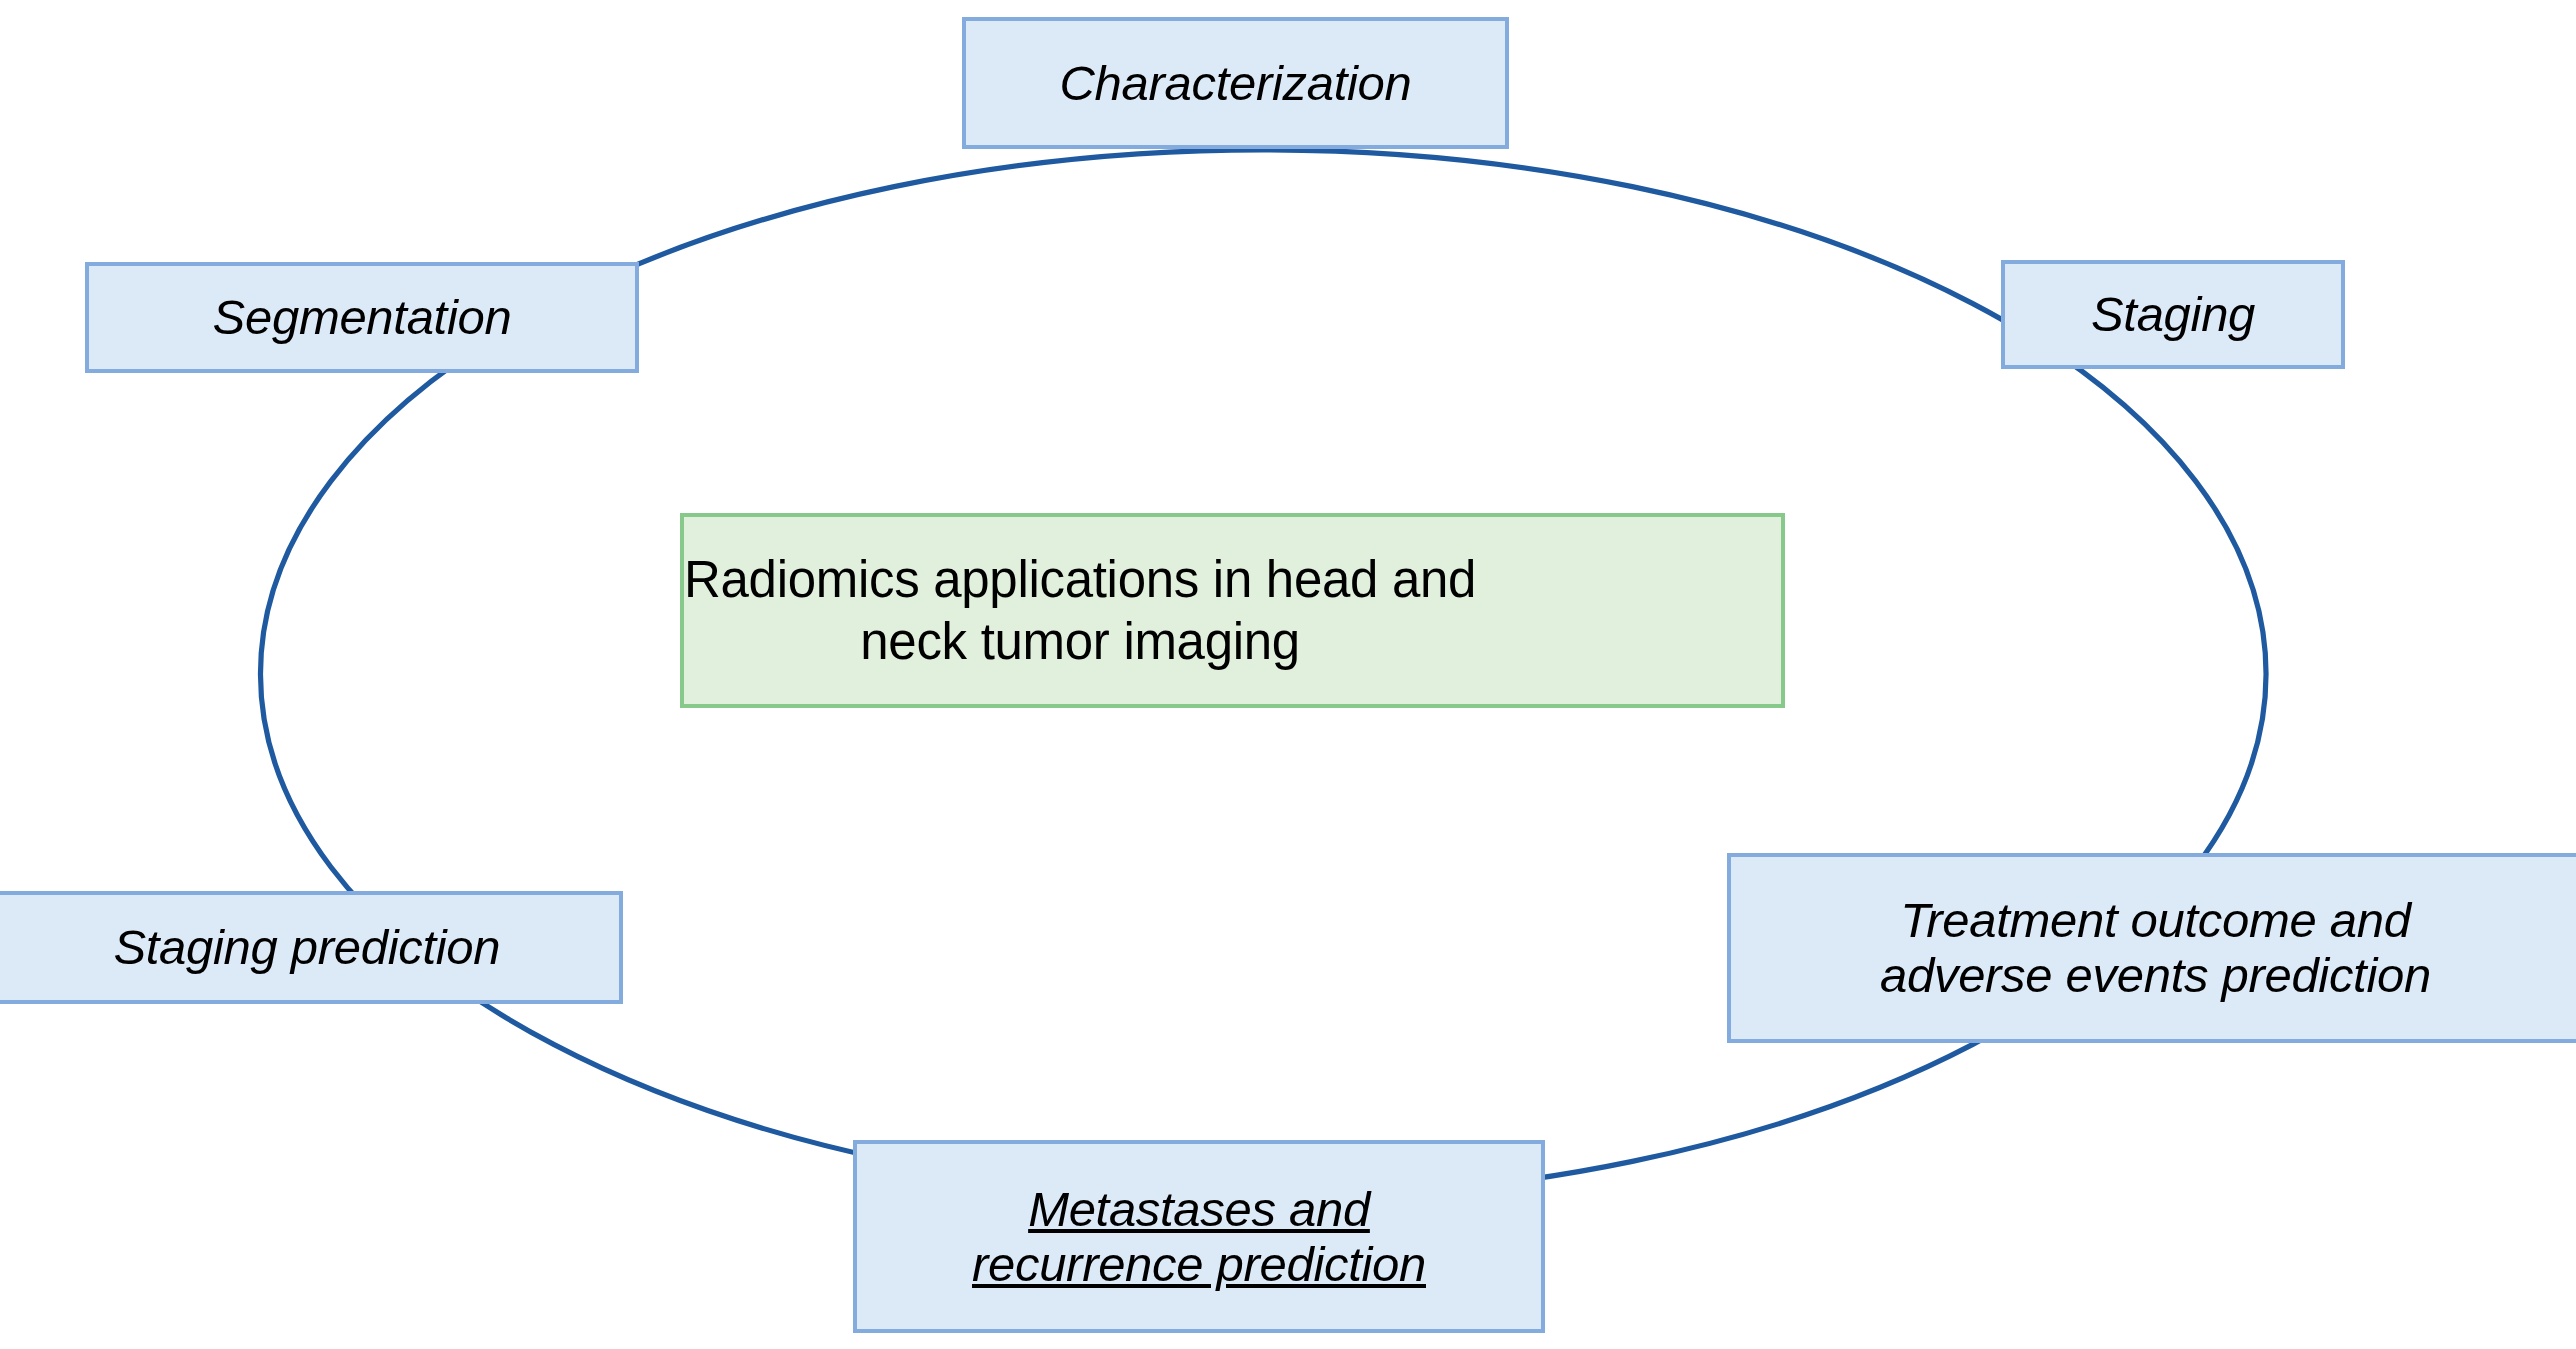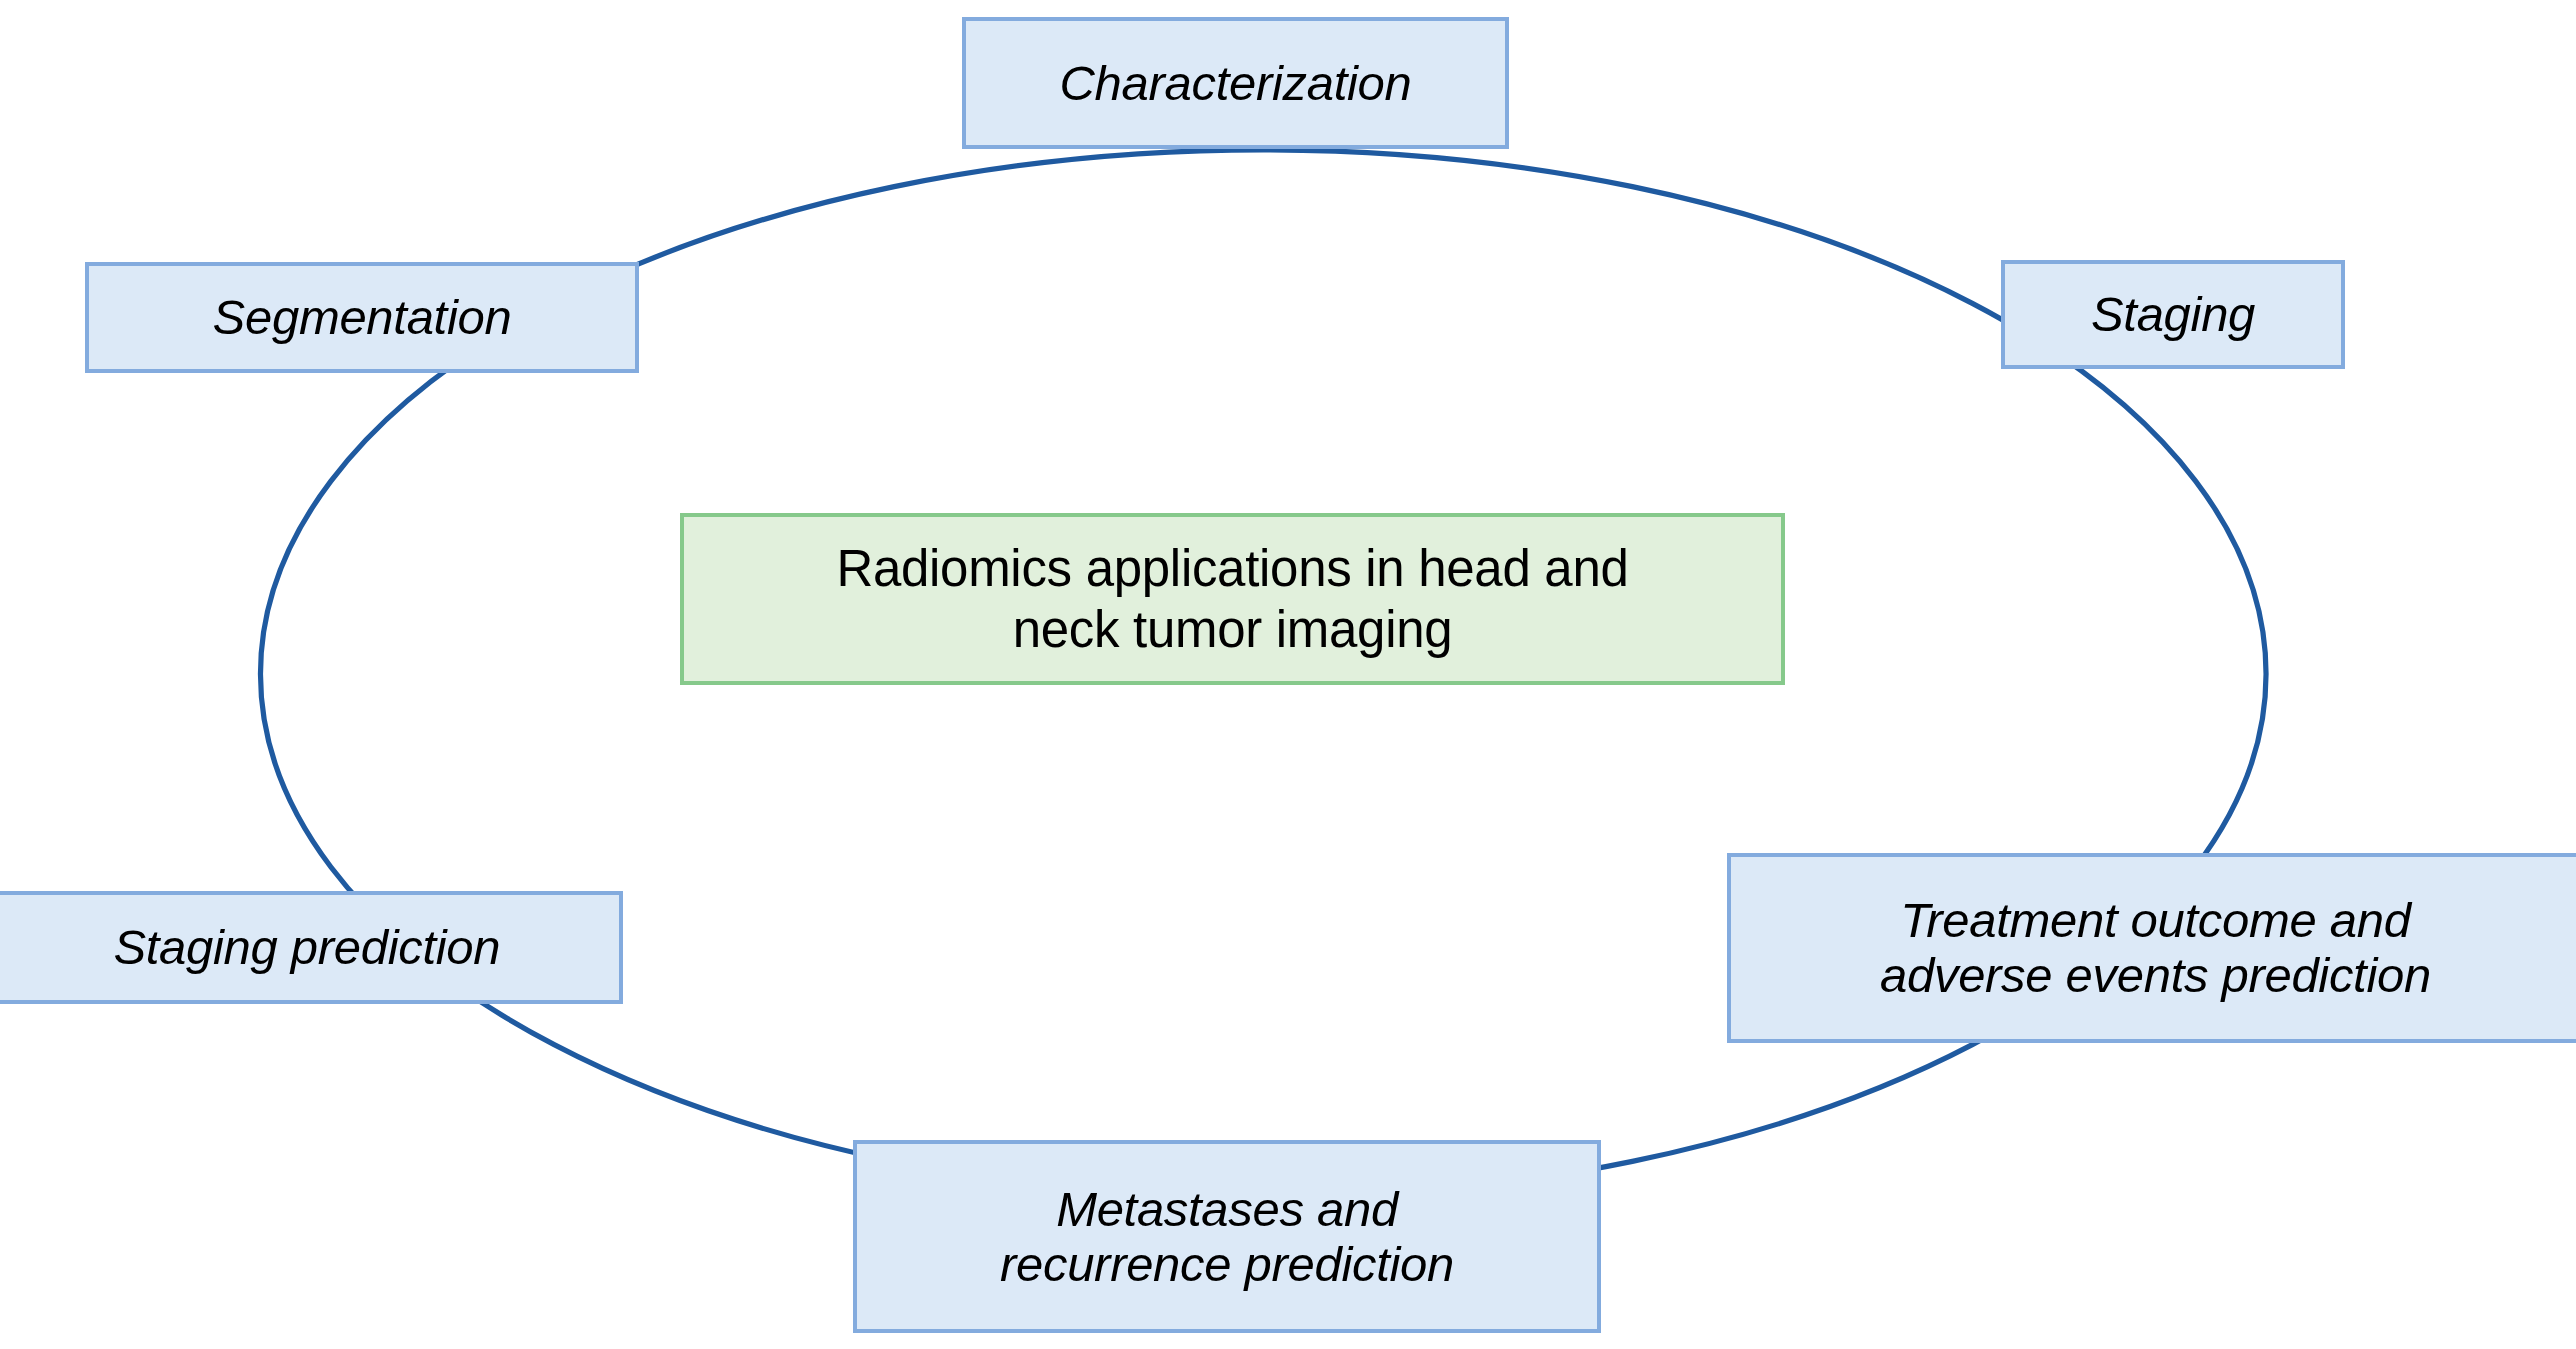--- a/index.html
+++ b/index.html
@@ -50,39 +50,38 @@
     left: 962px; top: 17px; width: 547px; height: 132px;
   }
   #node-staging {
     left: 2001px; top: 260px; width: 344px; height: 109px;
   }
   #node-treatment {
     left: 1727px; top: 853px; width: 853px; height: 190px;
     border-right-width: 0;
   }
   #node-metastases {
-    left: 853px; top: 1140px; width: 748px; height: 193px;
+    left: 853px; top: 1140px; width: 692px; height: 193px; text-decoration: underline;
   }
   #node-survival {
     left: -5.2px; top: 891px; width: 628px; height: 113px;
     border-left-width: 0;
   }
   #node-segmentation {
     left: 85px; top: 262px; width: 554px; height: 111px;
   }
 
   #center-box {
     position: absolute;
     box-sizing: border-box;
-    left: 680px; top: 513px; width: 1105px; height: 172px;
+    left: 680px; top: 513px; width: 1105px; height: 195px;
     background: #E1F0DC;
     border: 4.6px solid #86C98B;
     display: flex;
     align-items: center;
-    justify-content: center;
     text-align: center;
     color: #000000;
     font-style: normal;
     font-size: 51px;
     line-height: 1.2;
     letter-spacing: -0.3px;
     z-index: 3;
   }
   #center-box .lbl {
     display: block;

